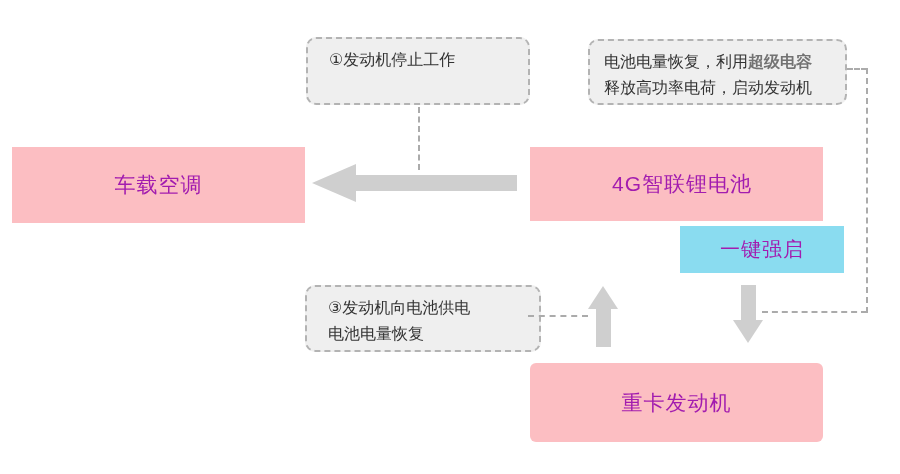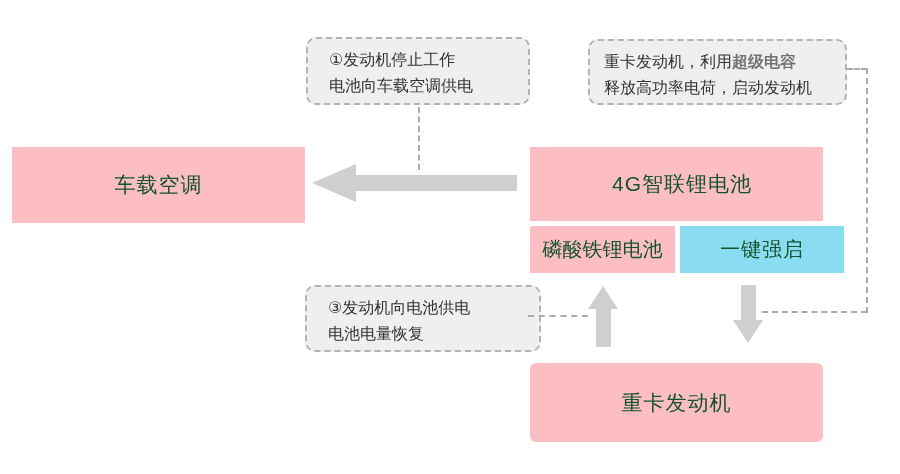--- a/index.html
+++ b/index.html
@@ -35,21 +35,21 @@
   #note2 { left: 588px; top: 39px;  width: 259px; height: 66px; padding-left: 14px; }
   #note3 { left: 305px; top: 285px; width: 236px; height: 67px; }
 
   
   .node {
     position: absolute;
     box-sizing: border-box;
     display: flex;
     align-items: center;
     justify-content: center;
-    color: #14532d;
+    color: #a21caf;
     font-size: 21px;
     letter-spacing: 1px;
   }
   .pink { background: #fcbec2; }
   .cyan { background: #8adcf0; }
   #node-ac        { left: 12px;  top: 147px; width: 293px; height: 76px; }
   #node-battery   { left: 530px; top: 147px; width: 293px; height: 74px; padding-left: 11px; }
   #node-lifepo4   { left: 530px; top: 226px; width: 145px; height: 47px; font-size: 20px; letter-spacing: 0; }
   #node-forcestart{ left: 680px; top: 226px; width: 164px; height: 47px; font-size: 20px; }
   #node-engine    { left: 530px; top: 363px; width: 293px; height: 79px; border-radius: 6px; }
@@ -92,44 +92,40 @@
   #conn-note2-h2  { left: 762px; top: 311px; width: 105px; }
   #conn-note3-h   { left: 528px; top: 315px; width: 60px;  }
 </style>
 </head>
 <body>
 
 <div class="canvas">
 
   <div class="note" id="note1">
     <div>①发动机停止工作</div>
-    <div>电池向车载空调供电</div>
   </div>
 
   <div class="note" id="note2">
-    <div><span>重卡发动机，利用</span><span class="hl">超级电容</span></div>
+    <div><span>电池电量恢复，利用</span><span class="hl">超级电容</span></div>
     <div>释放高功率电荷，启动发动机</div>
   </div>
 
   <div class="note" id="note3">
     <div>③发动机向电池供电</div>
     <div>电池电量恢复</div>
   </div>
 
   <div class="node pink" id="node-ac">
     <span>车载空调</span>
   </div>
 
   <div class="node pink" id="node-battery">
     <span>4G智联锂电池</span>
   </div>
 
-  <div class="node pink" id="node-lifepo4">
-    <span>磷酸铁锂电池</span>
-  </div>
 
   <div class="node cyan" id="node-forcestart">
     <span>一键强启</span>
   </div>
 
   <div class="node pink" id="node-engine">
     <span>重卡发动机</span>
   </div>
 
   <div class="arrow-part bar" id="arrow-left-body"></div>

